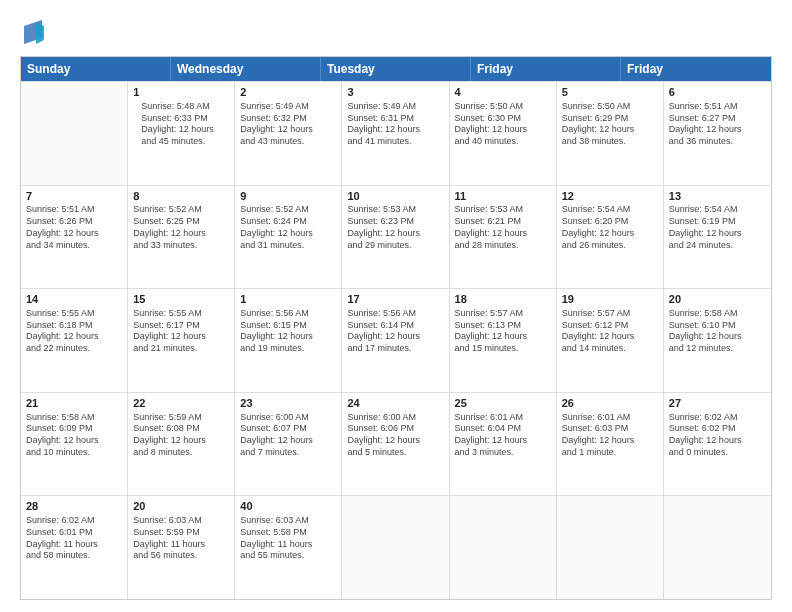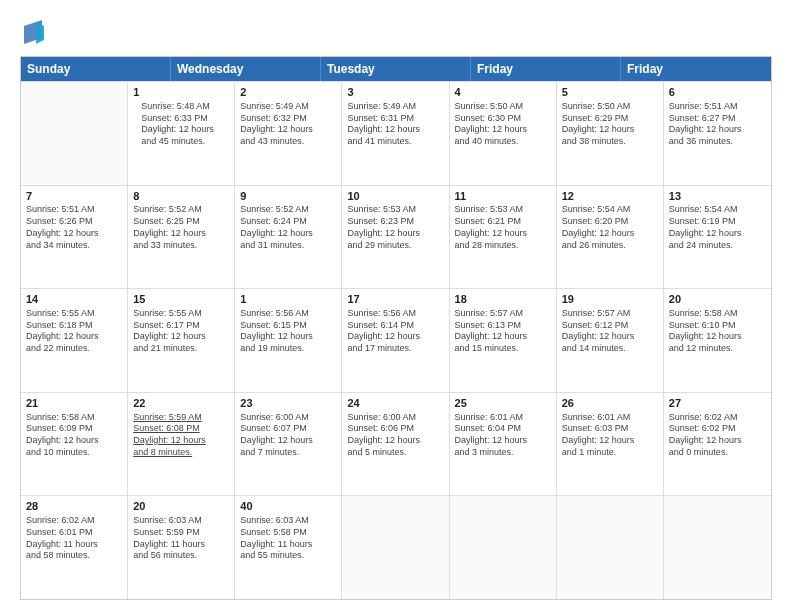--- a/index.html
+++ b/index.html
@@ -288,21 +288,21 @@
         <div class="cal-row">
           <div class="cal-cell">
             <div class="cell-day">21</div>
             <div class="cell-info" style="white-space: pre-line;">Sunrise: 5:58 AM
 Sunset: 6:09 PM
 Daylight: 12 hours
 and 10 minutes.</div>
           </div>
           <div class="cal-cell">
             <div class="cell-day">22</div>
-            <div class="cell-info" style="white-space: pre-line; text-decoration: underline;">Sunrise: 5:59 AM
+            <div class="cell-info" style="white-space: pre-line;">Sunrise: 5:59 AM
 Sunset: 6:08 PM
 Daylight: 12 hours
 and 8 minutes.</div>
           </div>
           <div class="cal-cell">
             <div class="cell-day">23</div>
             <div class="cell-info" style="white-space: pre-line;">Sunrise: 6:00 AM
 Sunset: 6:07 PM
 Daylight: 12 hours
 and 7 minutes.</div>

